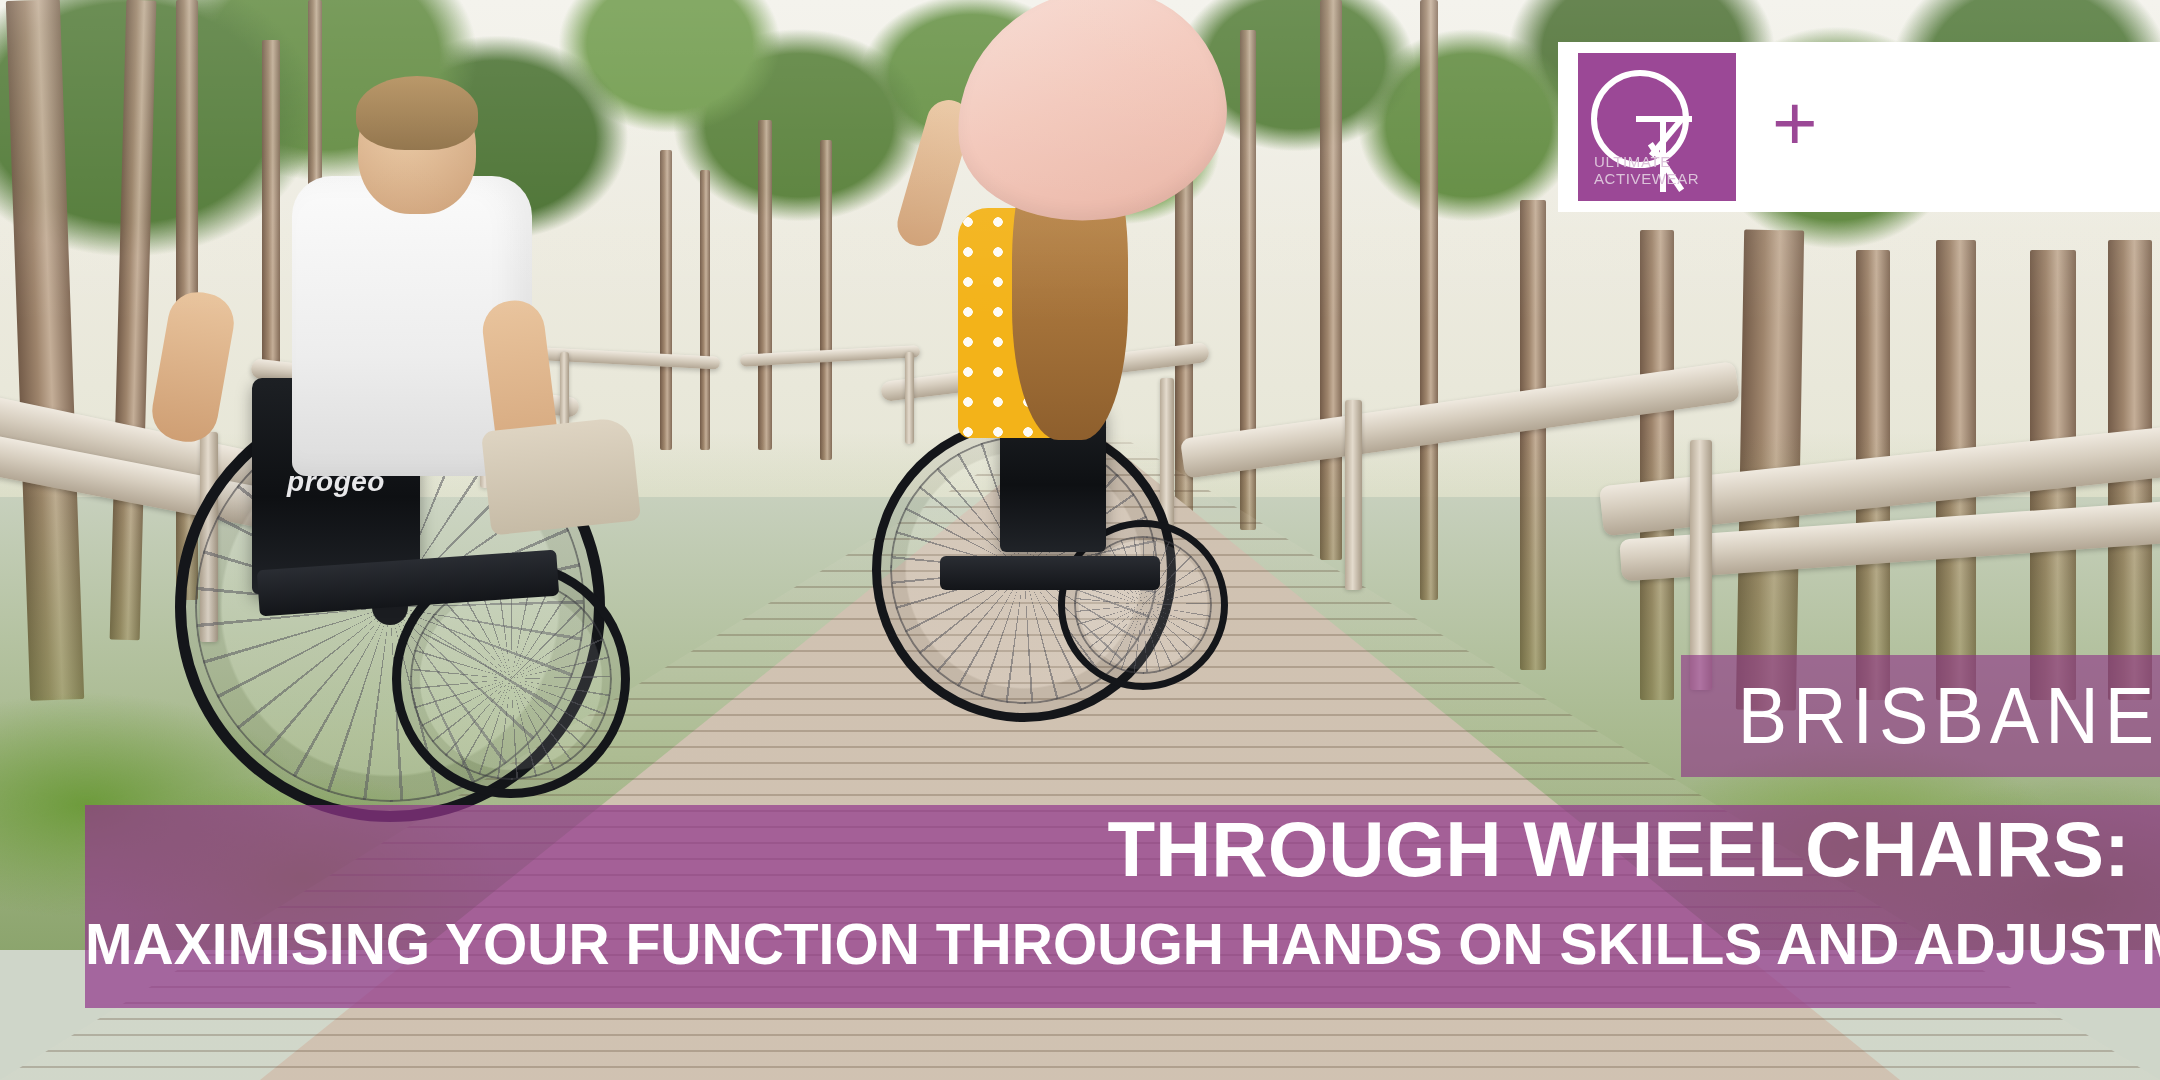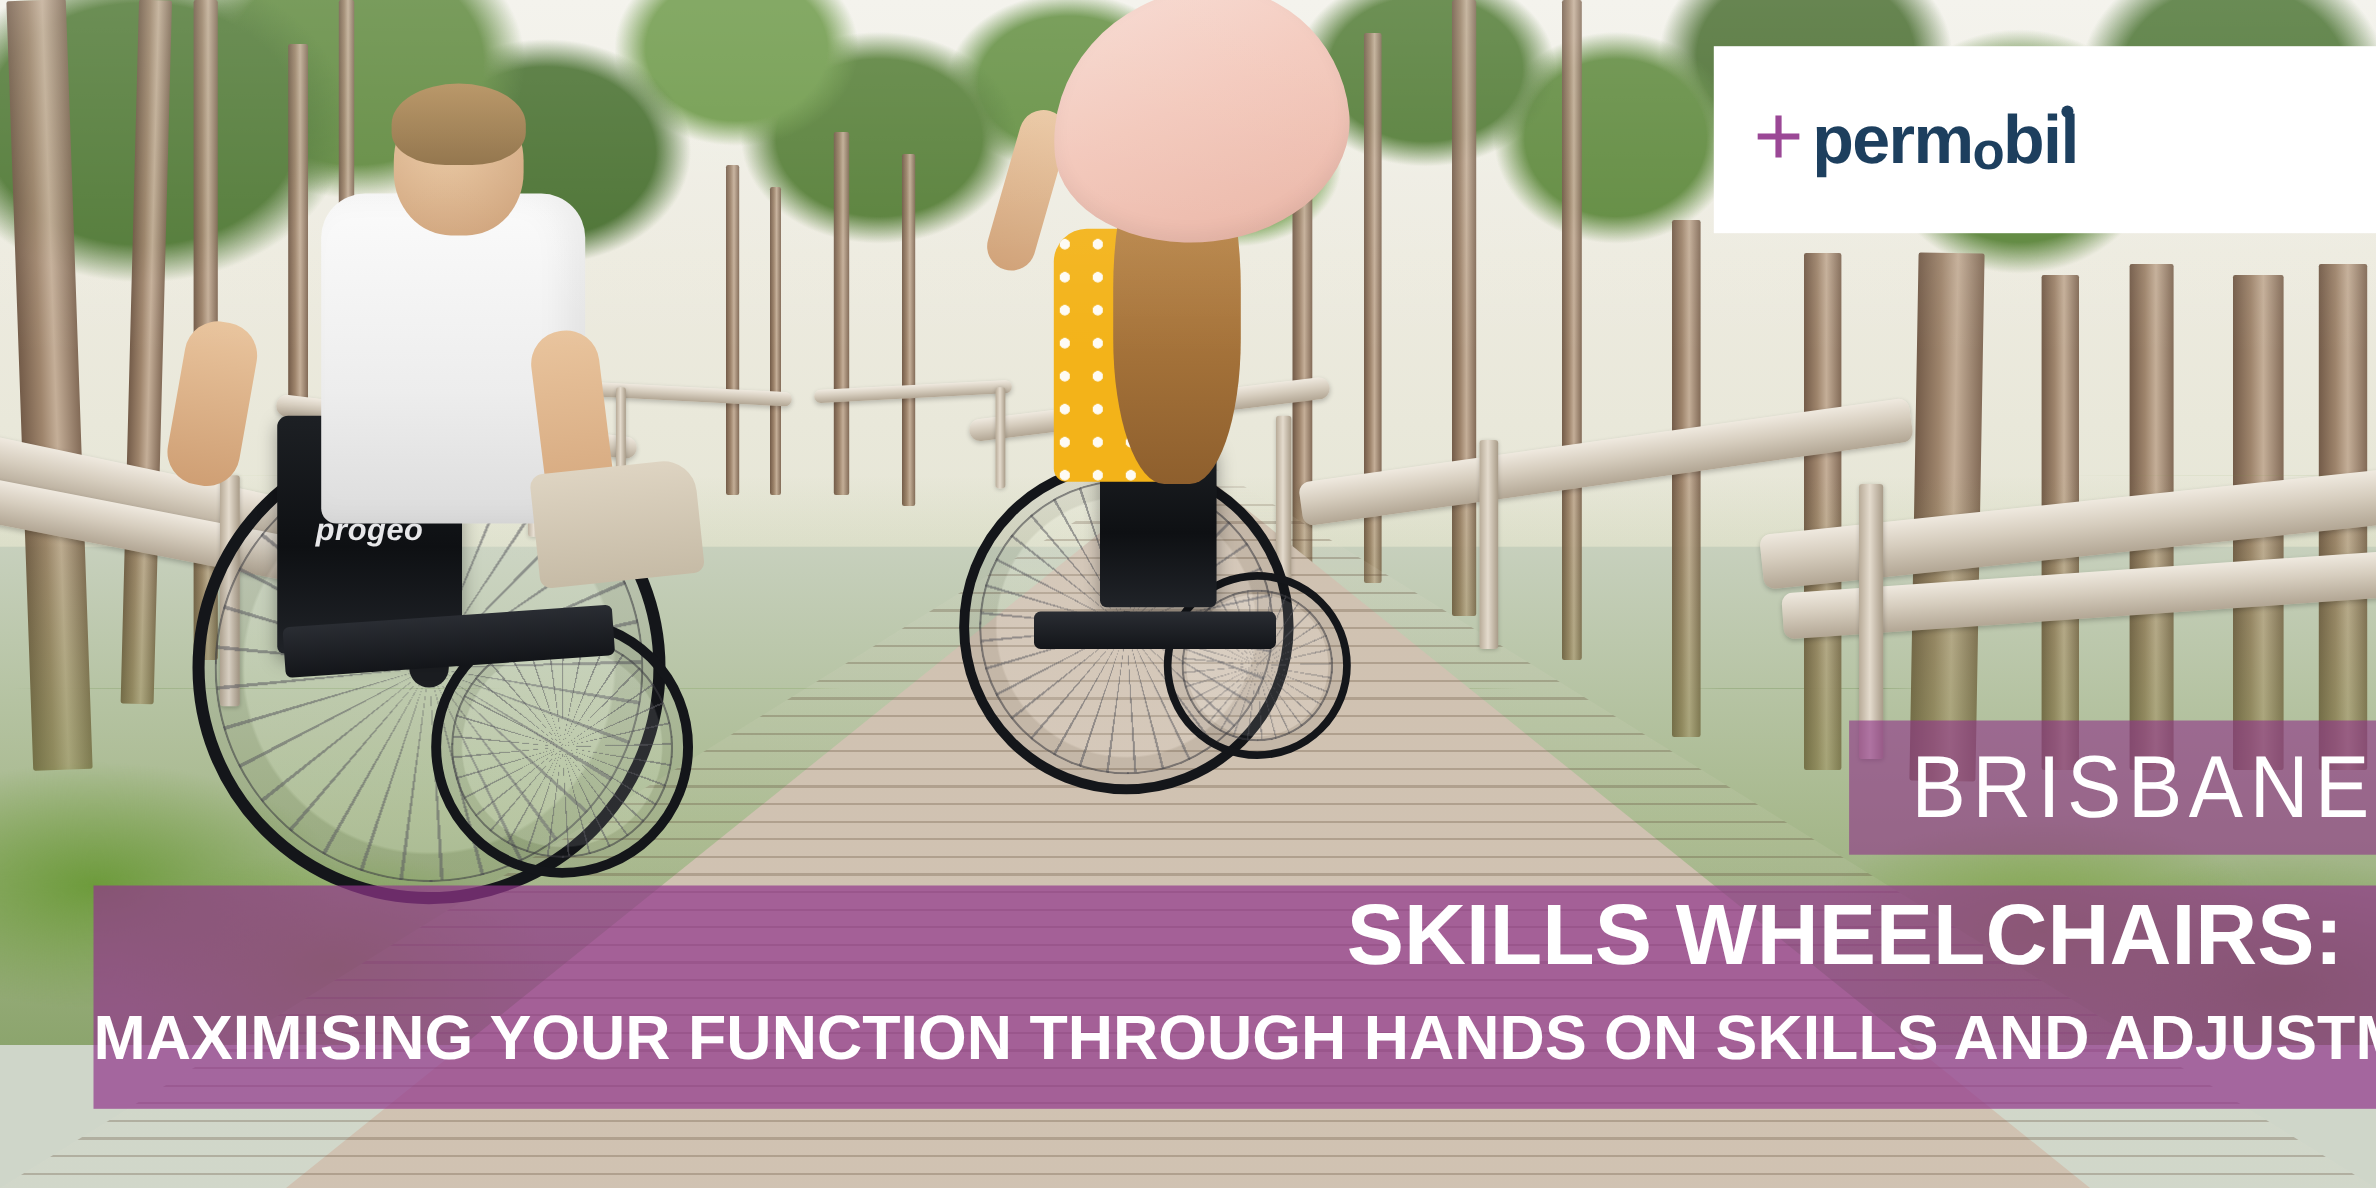--- a/index.html
+++ b/index.html
@@ -394,32 +394,46 @@
       <div class="head-f" style="left:988px; top:112px; width:84px; height:90px;"></div>
       <div class="hair-f" style="left:1012px; top:110px; width:116px; height:330px; border-radius:46% 46% 40% 40%;"></div>
       <div class="scarf" style="left:956px; top:-10px; width:270px; height:230px; transform:rotate(-6deg);"></div>
     </div>
 
     <div class="haze"></div>
   </div>
 
   <div class="logo-card">
 
+    <div class="gk-mark">
+      <svg width="158" height="148" viewBox="0 0 158 148" aria-hidden="true">
+
+        <circle cx="62" cy="66" r="46" fill="none" stroke="#ffffff" stroke-width="6"></circle>
+
+        <rect x="58" y="63" width="56" height="6" fill="#ffffff"></rect>
+
+        <rect x="82" y="63" width="6" height="76" fill="#ffffff"></rect>
+
+        <rect x="85" y="62" width="6" height="46" fill="#ffffff" transform="rotate(40 88 85)"></rect>
+
+        <rect x="85" y="86" width="6" height="56" fill="#ffffff" transform="rotate(-34 88 114)"></rect>
+      </svg>
+      <div class="gk-sub">
+        <div>ULTIMATE</div>
+        <div>ACTIVEWEAR</div>
+      </div>
+    </div>
 
     <div class="permobil">
       <span class="plus">+</span>
-      <span class="pm-word">
-        <span>perm</span><span class="o-big">o</span><span>bil</span>
-        <span class="l-dot"></span>
-      </span>
     </div>
   </div>
 
   <div class="brisbane-band">
     <span class="txt">BRISBANE</span>
   </div>
 
   <div class="title-band">
-    <div class="title-line1">SKILLS WHEELCHAIRS:</div>
+    <div class="title-line1">THROUGH WHEELCHAIRS:</div>
     <div class="title-line2">MAXIMISING YOUR FUNCTION THROUGH HANDS ON SKILLS AND ADJUSTMENTS</div>
   </div>
 
 </div>
 
 </body></html>

